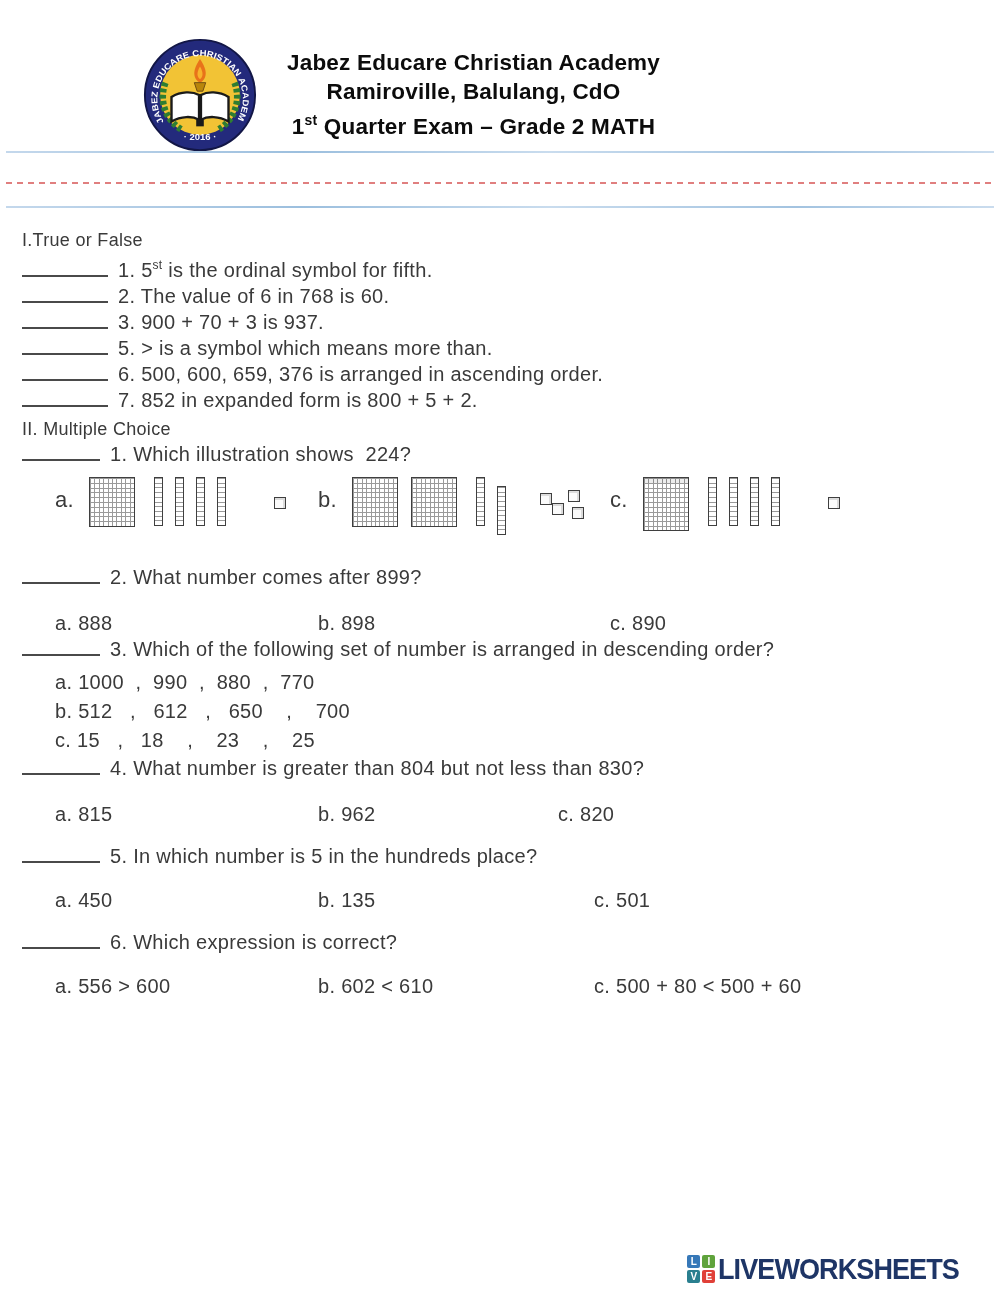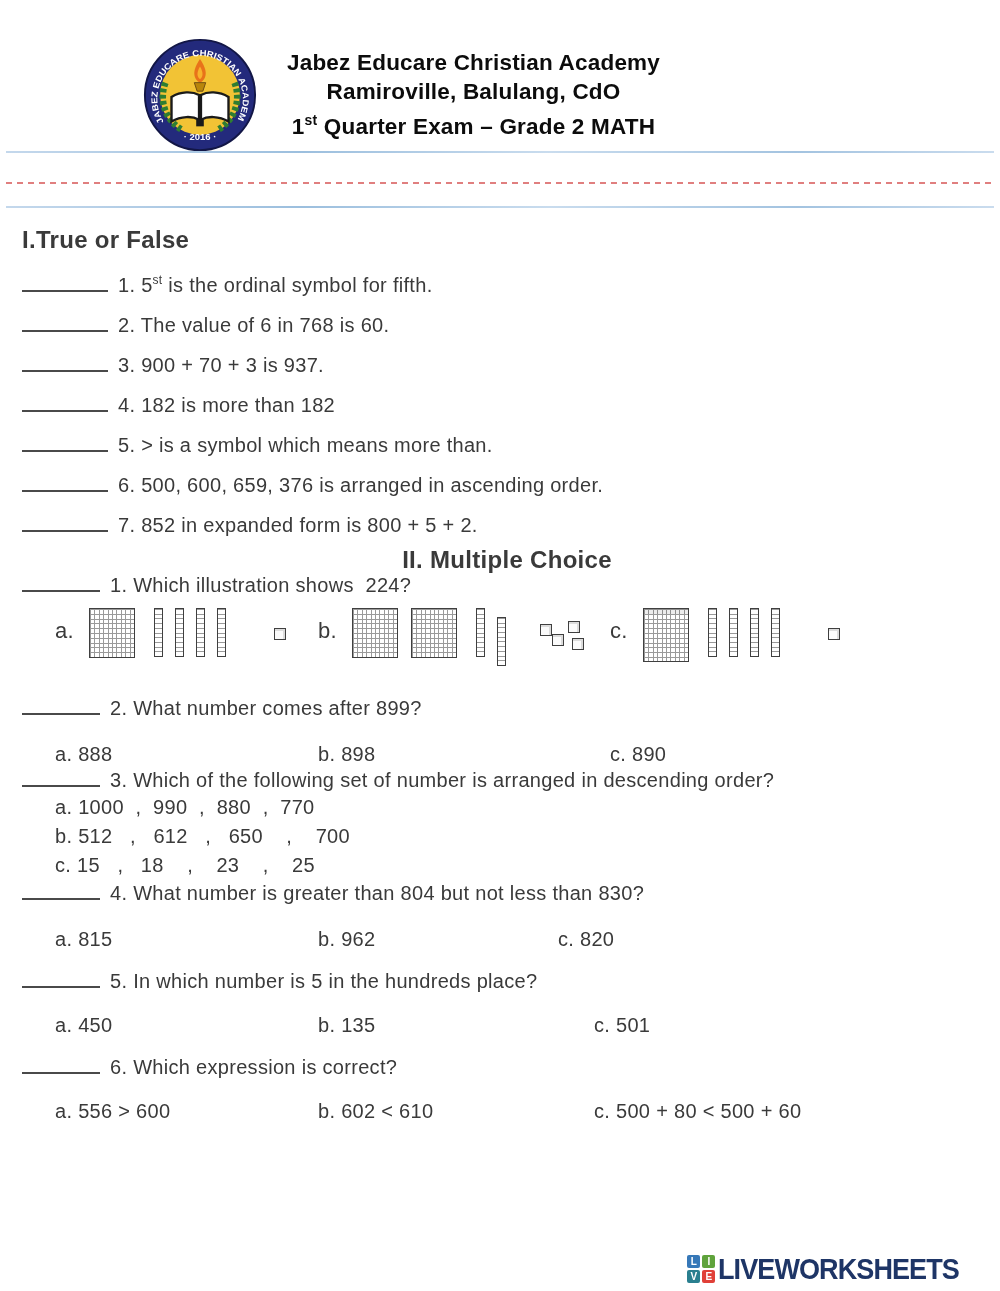--- a/index.html
+++ b/index.html
@@ -13,35 +13,35 @@
   .header{position:absolute;top:38px;left:143px;display:flex;align-items:center;gap:30px;}
   .logo{width:114px;height:114px;flex:0 0 auto;}
   .title-block{text-align:center;font-weight:bold;font-size:22.5px;line-height:28.5px;color:#0c0c0c;letter-spacing:0.2px;}
   .sup{vertical-align:super;font-size:0.62em;}
   
   .rule{position:absolute;left:6px;right:6px;height:2px;}
   .rule-blue{background:linear-gradient(90deg,#c4d8ec,#9cbfde 30%,#c9dcee 55%,#a3c3e0 80%,#cadcee);}
   .rule-red{background:repeating-linear-gradient(90deg,#e07f7f 0 6px,transparent 6px 11px);}
   
   .content{position:absolute;top:228px;left:22px;right:8px;font-size:20px;letter-spacing:0.3px;}
-  .sec-title{font-size:24px;line-height:24px;font-weight:bold;}
-  .sec-title.mc{margin-top:12px;text-align:center;}
-  .tf-item{margin-top:18px;line-height:21px;white-space:pre;}
+  .sec-title{font-size:18px;line-height:24px;}
+  .sec-title.mc{margin-top:4px;}
+  .tf-item{line-height:26px;white-space:pre;}
   .tf-item .tf-sup{vertical-align:super;font-size:12px;}
   .blank{display:inline-block;width:86px;height:16px;border-bottom:2px solid #4a4a4a;margin-right:10px;}
   .blank.short{width:78px;}
   .q-line{line-height:26px;white-space:pre;}
   .q-line.tight{margin-top:16px;}
   .q-line.after-illus{margin-top:11px;}
   .opt-row{position:relative;height:26px;margin-top:20px;text-decoration:underline;}
   .opt-row.m18{margin-top:18px;}
   .opt{position:absolute;top:0;line-height:26px;white-space:pre;}
   .opt.a{left:33px;} .opt.b{left:296px;}
   .opt.c-far{left:588px;} .opt.c-mid{left:536px;} .opt.c-near{left:552px;margin-left:20px;}
-  .stack-opts{margin-top:0;}
+  .stack-opts{margin-top:6px;}
   .stack-opts div{margin-left:33px;line-height:29px;white-space:pre;}
   
   .illus-row{position:relative;height:82px;margin-top:4px;}
   .illus-opt{position:absolute;top:0;display:flex;align-items:flex-start;}
   .illus-opt.a{left:33px;} .illus-opt.b{left:296px;} .illus-opt.c{left:588px;}
   .illus-label{font-size:22px;padding-top:16px;}
   .blocks{display:flex;align-items:flex-start;padding-top:6px;}
   .blocks > :first-child{margin-left:15px;}
   .flat{
     width:44px;height:48px;border:1px solid #3f3f3f;margin-left:13px;background-color:#fff;
@@ -105,21 +105,20 @@
   <div class="rule rule-red" style="top:182px;"></div>
   <div class="rule rule-blue" style="top:206px;"></div>
 
   <div class="content">
 
     <div class="sec-title">I.True or False</div>
 
     <div class="tf-item"><span class="blank"></span><span>1. 5</span><span class="tf-sup">st</span><span> is the ordinal symbol for fifth.</span></div>
     <div class="tf-item"><span class="blank"></span><span>2. The value of 6 in 768 is 60.</span></div>
     <div class="tf-item"><span class="blank"></span><span>3. 900 + 70 + 3 is 937.</span></div>
-    <div class="tf-item"><span class="blank"></span><span>4. 182 is more than 182</span></div>
     <div class="tf-item"><span class="blank"></span><span>5. &gt; is a symbol which means more than.</span></div>
     <div class="tf-item"><span class="blank"></span><span>6. 500, 600, 659, 376 is arranged in ascending order.</span></div>
     <div class="tf-item"><span class="blank"></span><span>7. 852 in expanded form is 800 + 5 + 2.</span></div>
 
     <div class="sec-title mc">II. Multiple Choice</div>
 
     <div class="q-line"><span class="blank short"></span><span>1. Which illustration shows  224?</span></div>
     <div class="illus-row">
       <div class="illus-opt a">
         <span class="illus-label">a.</span>

